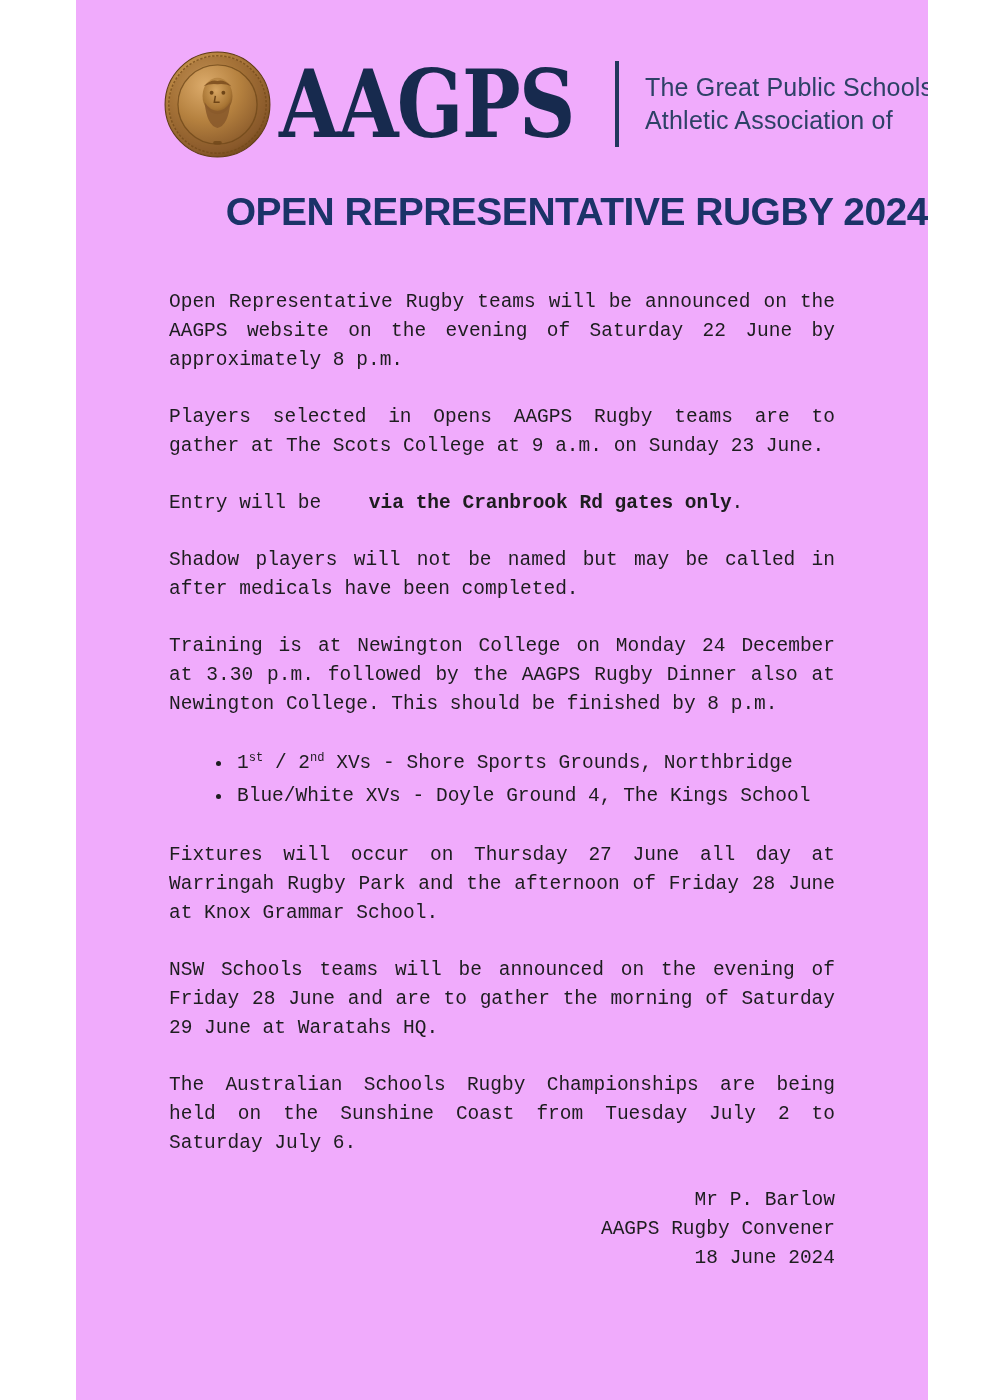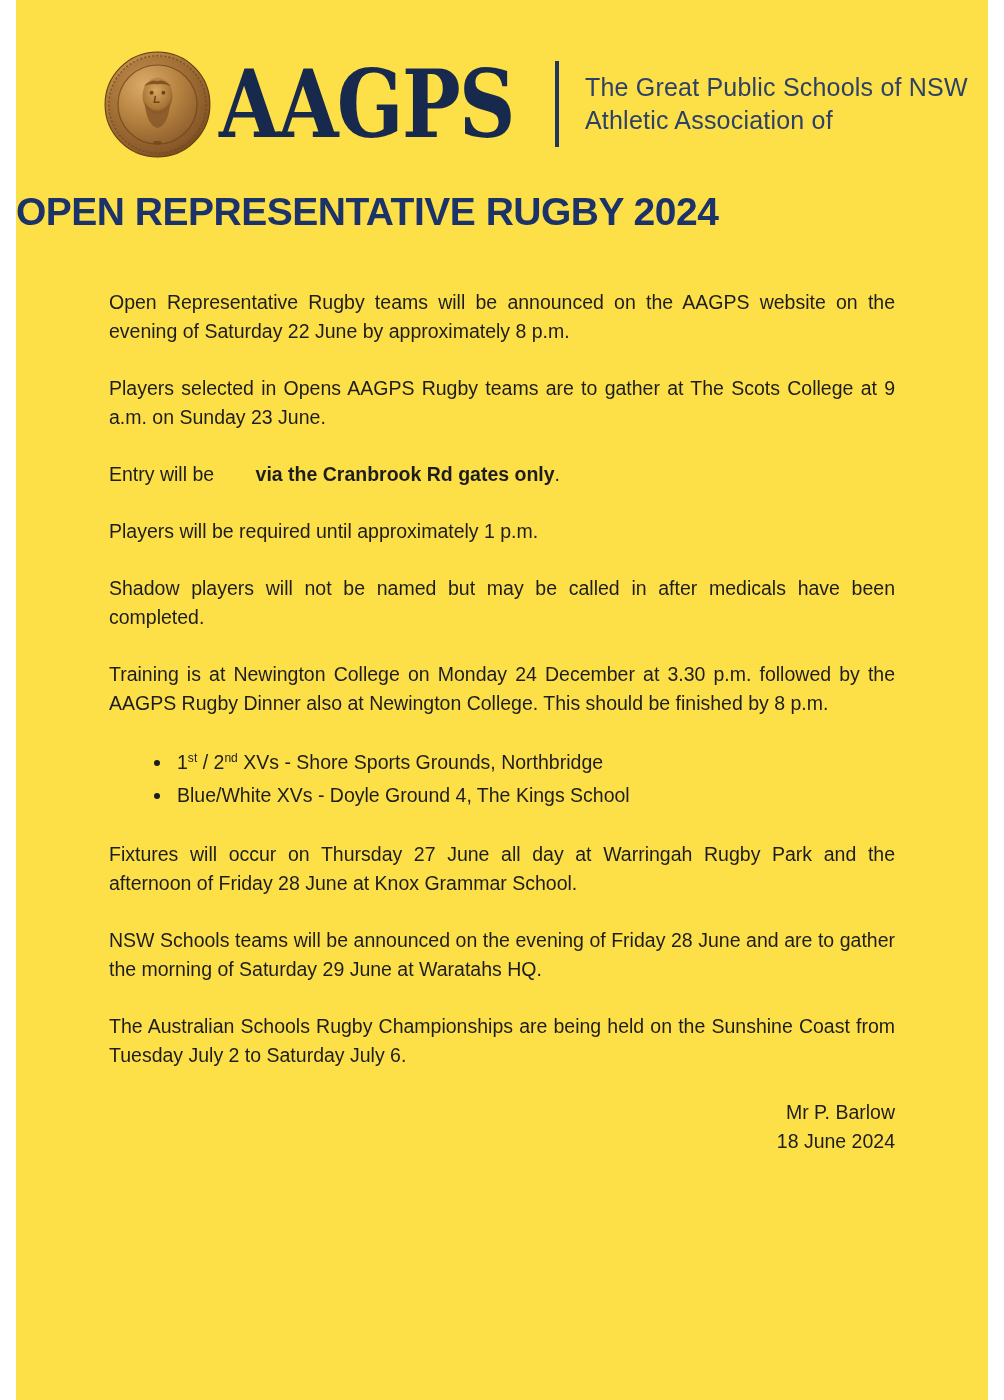--- a/index.html
+++ b/index.html
@@ -2,24 +2,24 @@
 <html><head>
 <meta charset="utf-8">
 <style>
   html, body {
     margin: 0;
     padding: 0;
     background: #ffffff;
   }
   .page {
     position: relative;
-    width: 972px;
+    width: 852px;
     height: 1400px;
     margin: 0 auto;
-    background: #fde047;
+    background: #f0abfc;
     overflow: hidden;
     font-family: "Liberation Sans", sans-serif;
     color: #1d1d1f;
     box-sizing: border-box;
   }
 
   
   .letterhead {
     display: flex;
     align-items: center;
@@ -62,32 +62,33 @@
     margin-left: 26px;
     font-size: 25px;
     line-height: 33px;
     color: #2d4166;
     letter-spacing: 0.2px;
   }
 
   
   .doc-title {
     margin-top: 30px;
-    text-align: left;
+    text-align: right;
     font-size: 39px;
     font-weight: bold;
     letter-spacing: -0.5px;
     color: #1b3368;
   }
 
   
   .content {
     padding: 54px 93px 0 93px;
     font-size: 19.5px;
     line-height: 29px;
+    font-family: Liberation Mono, monospace;
   }
   .content p {
     margin: 0 0 28px 0;
     text-align: justify;
   }
   .content p.no-just {
     text-align: left;
   }
   .bullets {
     margin: 0 0 28px 0;
@@ -158,32 +159,32 @@
       <div>Athletic Association of</div>
     </div>
   </div>
 
   <div class="doc-title">OPEN REPRESENTATIVE RUGBY 2024</div>
 
   <div class="content">
     <p>Open Representative Rugby teams will be announced on the AAGPS website on the evening of Saturday 22 June by approximately 8 p.m.</p>
     <p>Players selected in Opens AAGPS Rugby teams are to gather at The Scots College at 9 a.m. on Sunday 23 June.</p>
     <p class="no-just"><span>Entry will be </span><span class="bold-inline">via the Cranbrook Rd gates only</span><span>.</span></p>
-    <p class="no-just">Players will be required until approximately 1 p.m.</p>
     <p>Shadow players will not be named but may be called in after medicals have been completed.</p>
     <p>Training is at Newington College on Monday 24 December at 3.30 p.m. followed by the AAGPS Rugby Dinner also at Newington College. This should be finished by 8 p.m.</p>
 
     <ul class="bullets">
       <li><span>1</span><sup>st</sup><span> / 2</span><sup>nd</sup><span> XVs - Shore Sports Grounds, Northbridge</span></li>
       <li>Blue/White XVs - Doyle Ground 4, The Kings School</li>
     </ul>
 
     <p>Fixtures will occur on Thursday 27 June all day at Warringah Rugby Park and the afternoon of Friday 28 June at Knox Grammar School.</p>
     <p>NSW Schools teams will be announced on the evening of Friday 28 June and are to gather the morning of Saturday 29 June at Waratahs HQ.</p>
     <p>The Australian Schools Rugby Championships are being held on the Sunshine Coast from Tuesday July 2 to Saturday July 6.</p>
 
     <div class="signature">
       <div>Mr P. Barlow</div>
+      <div>AAGPS Rugby Convener</div>
       <div>18 June 2024</div>
     </div>
   </div>
 
 </div>
 
 </body></html>

